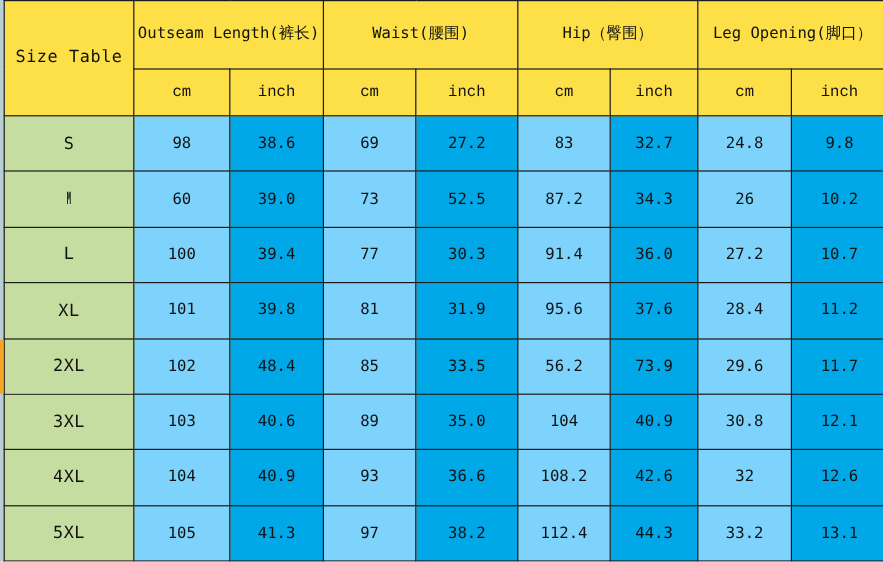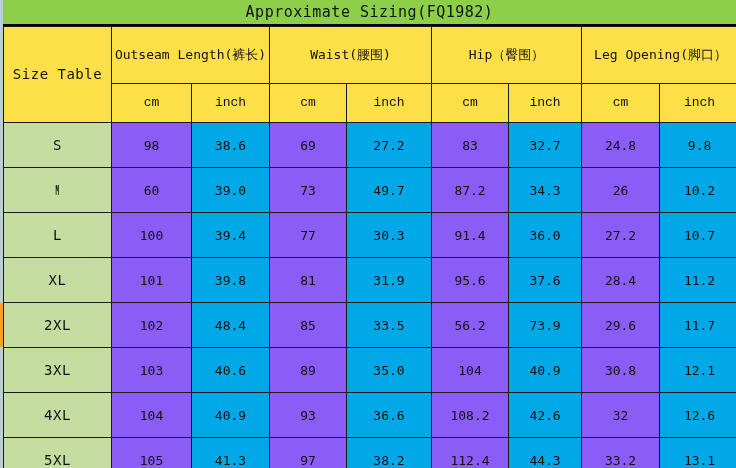--- a/index.html
+++ b/index.html
@@ -84,21 +84,21 @@
     height: 44px;
     font-size: 13px;
   }
   td.size-label {
     background: #c5dda0;
     font-weight: bold;
     font-size: 14px;
     letter-spacing: 0.5px;
   }
   td.cm {
-    background: #8b5cf6;
+    background: #7dd3fc;
   }
   td.inch {
     background: #00a8e8;
   }
 
   
   .glyph-m {
     display: inline-block;
     transform: scaleX(0.42);
     font-weight: bold;
@@ -127,21 +127,20 @@
   col.c-e      { width: 77px;  }
   col.c-f      { width: 73px;  }
   col.c-g      { width: 78px;  }
   col.c-h      { width: 80px;  }
 </style>
 </head>
 <body>
 
 <div class="size-chart">
 
-  <div class="title-bar">Approximate Sizing(FQ1982)</div>
 
   <table class="sizing">
     <colgroup>
       <col class="c-size">
         <col class="c-a">
         <col class="c-b">
         <col class="c-c">
         <col class="c-d">
       <col class="c-e">
         <col class="c-f">
@@ -177,21 +176,21 @@
           <td class="cm">83</td>
           <td class="inch">32.7</td>
           <td class="cm">24.8</td>
           <td class="inch">9.8</td>
         </tr>
         <tr>
           <td class="size-label"><span class="glyph-m">M</span></td>
           <td class="cm">60</td>
           <td class="inch">39.0</td>
           <td class="cm">73</td>
-          <td class="inch">49.7</td>
+          <td class="inch">52.5</td>
           <td class="cm">87.2</td>
           <td class="inch">34.3</td>
           <td class="cm">26</td>
           <td class="inch">10.2</td>
         </tr>
         <tr>
           <td class="size-label">L</td>
           <td class="cm">100</td>
           <td class="inch">39.4</td>
           <td class="cm">77</td>

